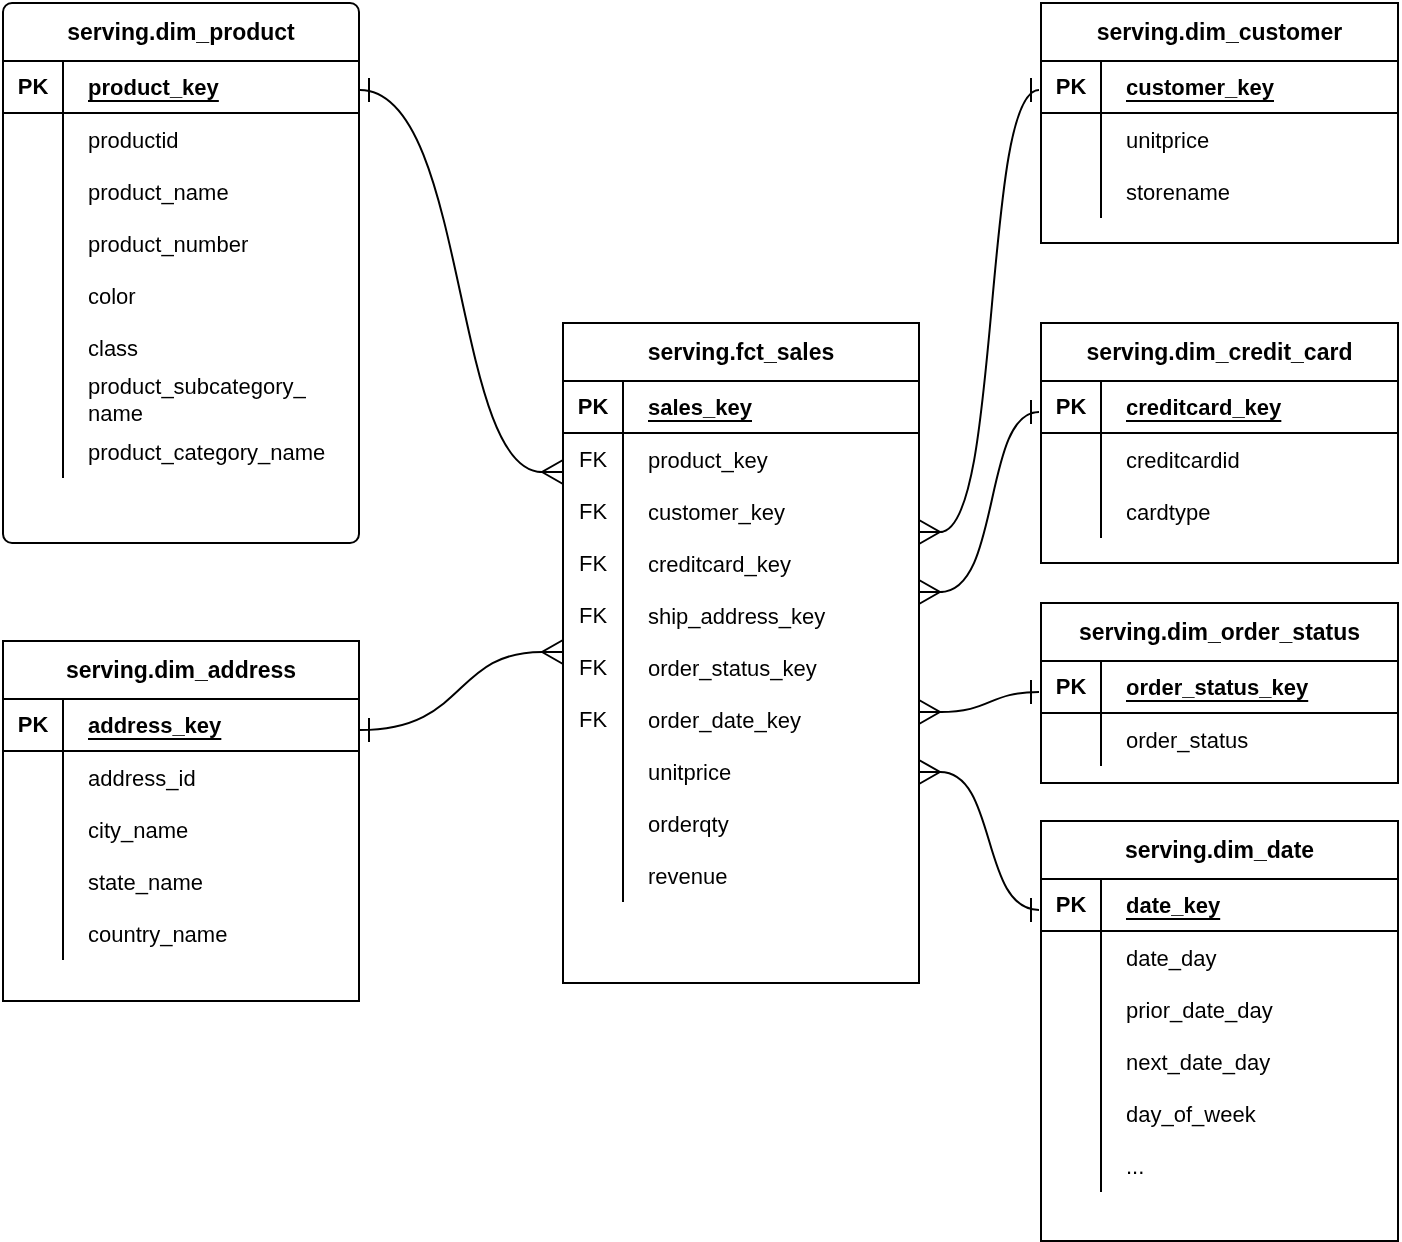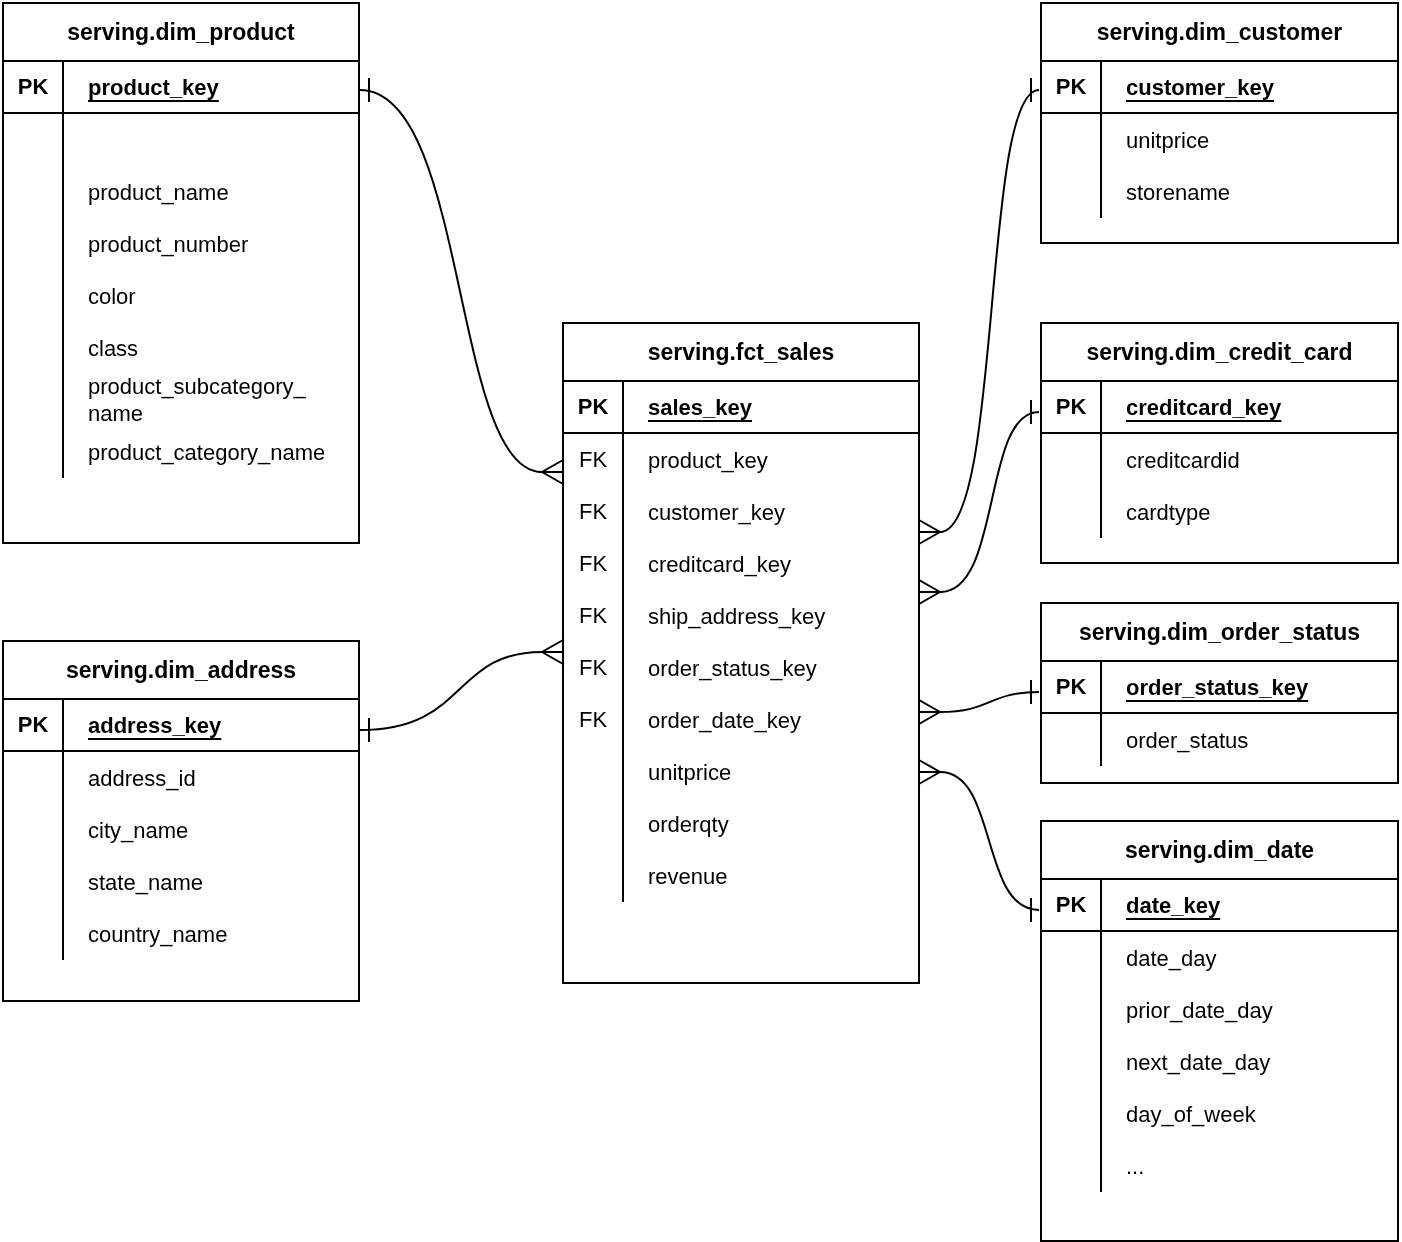--- a/index.html
+++ b/index.html
@@ -49,21 +49,21 @@
     white-space: pre-line;
   }
   .pk-row .ncell {
     font-weight: bold;
     text-decoration: underline;
     text-decoration-thickness: 2px;
     text-underline-offset: 5px;
   }
 
   
-  #e-dim-product      { left: 2px;    top: 2px;   width: 358px; height: 542px; }
+  #e-dim-product      { left: 2px;    top: 2px;   width: 358px; height: 542px; border-radius: 10px; }
   #e-dim-customer     { left: 1040px; top: 2px;   width: 359px; height: 242px; }
   #e-fct-sales        { left: 562px;  top: 322px; width: 358px; height: 662px; }
   #e-dim-credit-card  { left: 1040px; top: 322px; width: 359px; height: 242px; }
   #e-dim-order-status { left: 1040px; top: 602px; width: 359px; height: 182px; }
   #e-dim-address      { left: 2px;    top: 640px; width: 358px; height: 362px; }
   #e-dim-date         { left: 1040px; top: 820px; width: 359px; height: 422px; }
 </style>
 </head>
 <body>
 
@@ -110,20 +110,21 @@
 
   <section class="entity" id="e-dim-product">
     <header>serving.dim_product</header>
     <div class="rows">
         <div class="row pk-row">
           <span class="kcell">PK</span>
           <span class="ncell">product_key</span>
         </div>
         <div class="row">
           <span class="kcell"></span>
+          <span class="ncell">productid</span>
         </div>
         <div class="row">
           <span class="kcell"></span>
           <span class="ncell">product_name</span>
         </div>
         <div class="row">
           <span class="kcell"></span>
           <span class="ncell">product_number</span>
         </div>
         <div class="row">

